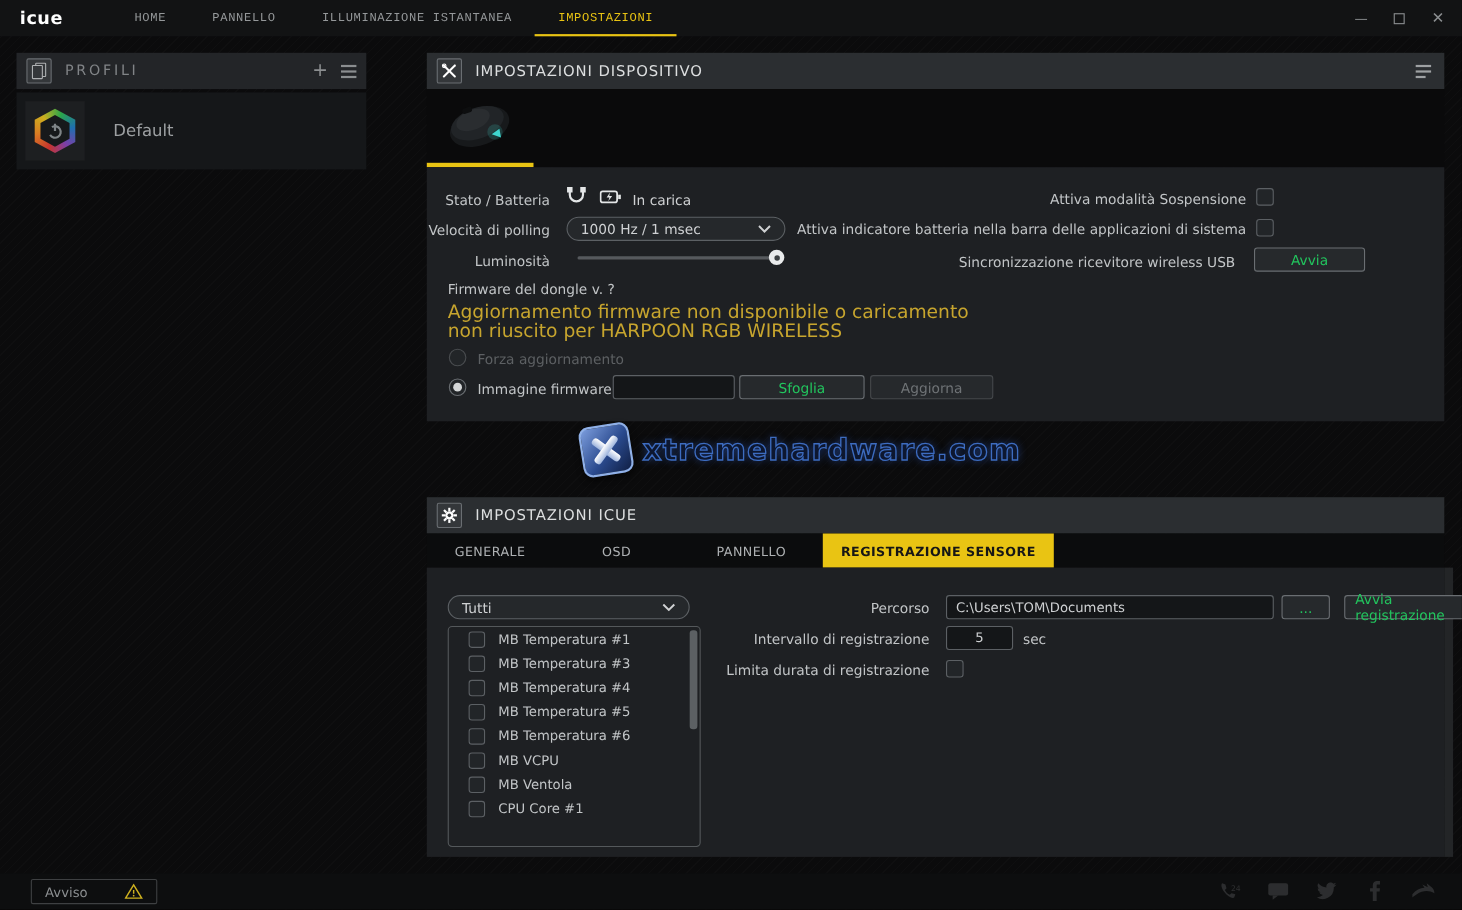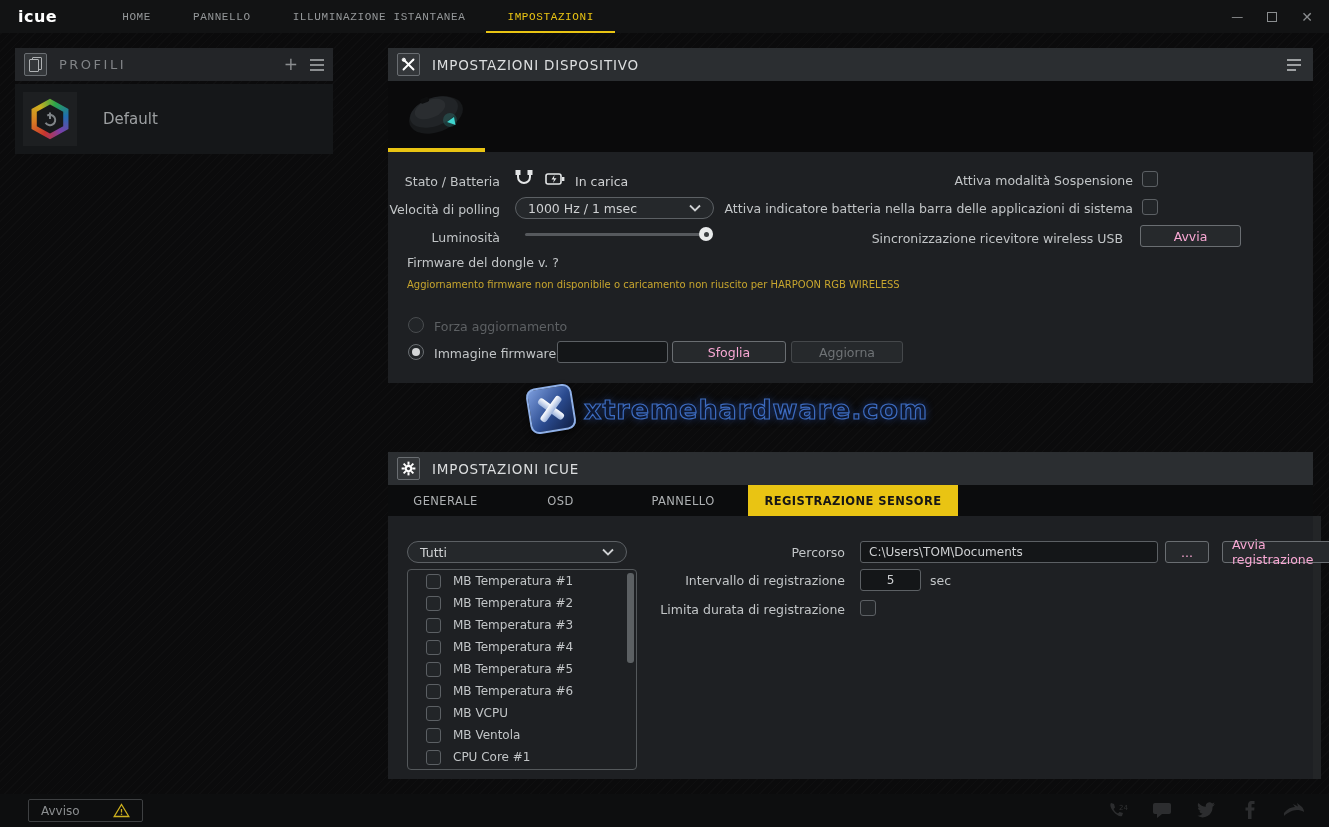--- a/index.html
+++ b/index.html
@@ -59,23 +59,23 @@
   .lbl.r{text-align:right;}
   .field-text{font-size:12.5px;color:#cfd1d3;}
   .dd{position:absolute;height:22px;background:#25282b;border:1px solid #5c6064;border-radius:12px;display:flex;align-items:center;padding:0 12px;cursor:pointer;}
   .dd span{font-size:12.5px;color:#cfd1d3;}
   .dd svg{margin-left:auto;}
   .slider{position:absolute;height:14px;display:flex;align-items:center;cursor:pointer;}
   .slider .track{width:100%;height:3px;background:#56595d;border-radius:2px;}
   .slider .knob{position:absolute;right:0;top:0;width:14px;height:14px;border-radius:50%;background:#e9ebec;display:flex;align-items:center;justify-content:center;}
   .slider .knob i{width:5px;height:5px;border-radius:50%;background:#3c4043;}
   .chk{position:absolute;width:16px;height:16px;background:#222528;border:1px solid #5c6064;border-radius:3px;cursor:pointer;}
-  .btn{position:absolute;height:22px;background:#26292c;border:1px solid #6a6e72;border-radius:3px;color:#f9a8d4;font-size:12.5px;display:flex;align-items:center;justify-content:center;cursor:pointer;}
+  .btn{position:absolute;height:22px;background:#26292c;border:1px solid #6a6e72;border-radius:3px;color:#22c55e;font-size:12.5px;display:flex;align-items:center;justify-content:center;cursor:pointer;}
   .btn.disabled{color:#6f7376;border-color:#45484b;cursor:default;}
-  .warn{position:absolute;font-size:10px;color:#c7a52e;line-height:17px;}
+  .warn{position:absolute;font-size:17px;color:#c7a52e;line-height:17px;}
   .radio{position:absolute;width:16px;height:16px;border-radius:50%;border:1px solid #6a6e72;background:#222528;display:flex;align-items:center;justify-content:center;cursor:pointer;}
   .radio.sel i{width:8px;height:8px;border-radius:50%;background:#d4d6d7;}
   .radio.dis{border-color:#494c4f;cursor:default;}
   .inp{position:absolute;height:22px;background:#141618;border:1px solid #5c6064;border-radius:3px;color:#cfd1d3;font-size:12px;padding:0 8px;font-family:"DejaVu Sans","Liberation Sans",sans-serif;outline:none;}
 
   
   .watermark{position:absolute;left:528px;top:386px;display:flex;align-items:center;gap:10px;pointer-events:none;}
   .wm-logo{width:46px;height:46px;border-radius:9px;transform:rotate(-9deg);
            background:linear-gradient(135deg,#7d9ede,#2a4a8e 55%,#101f44);
            border:2px solid #8fb0e8;position:relative;box-shadow:0 3px 6px rgba(0,0,0,.6);}
@@ -297,24 +297,20 @@
           </svg>
       </div>
 
       <div class="list">
         <div class="lrow">
             <span class="cb"></span>
             <span>MB Temperatura #1</span>
           </div>
         <div class="lrow">
             <span class="cb"></span>
-            <span>MB Temperatura #2</span>
-          </div>
-        <div class="lrow">
-            <span class="cb"></span>
             <span>MB Temperatura #3</span>
           </div>
         <div class="lrow">
             <span class="cb"></span>
             <span>MB Temperatura #4</span>
           </div>
         <div class="lrow">
             <span class="cb"></span>
             <span>MB Temperatura #5</span>
           </div>

